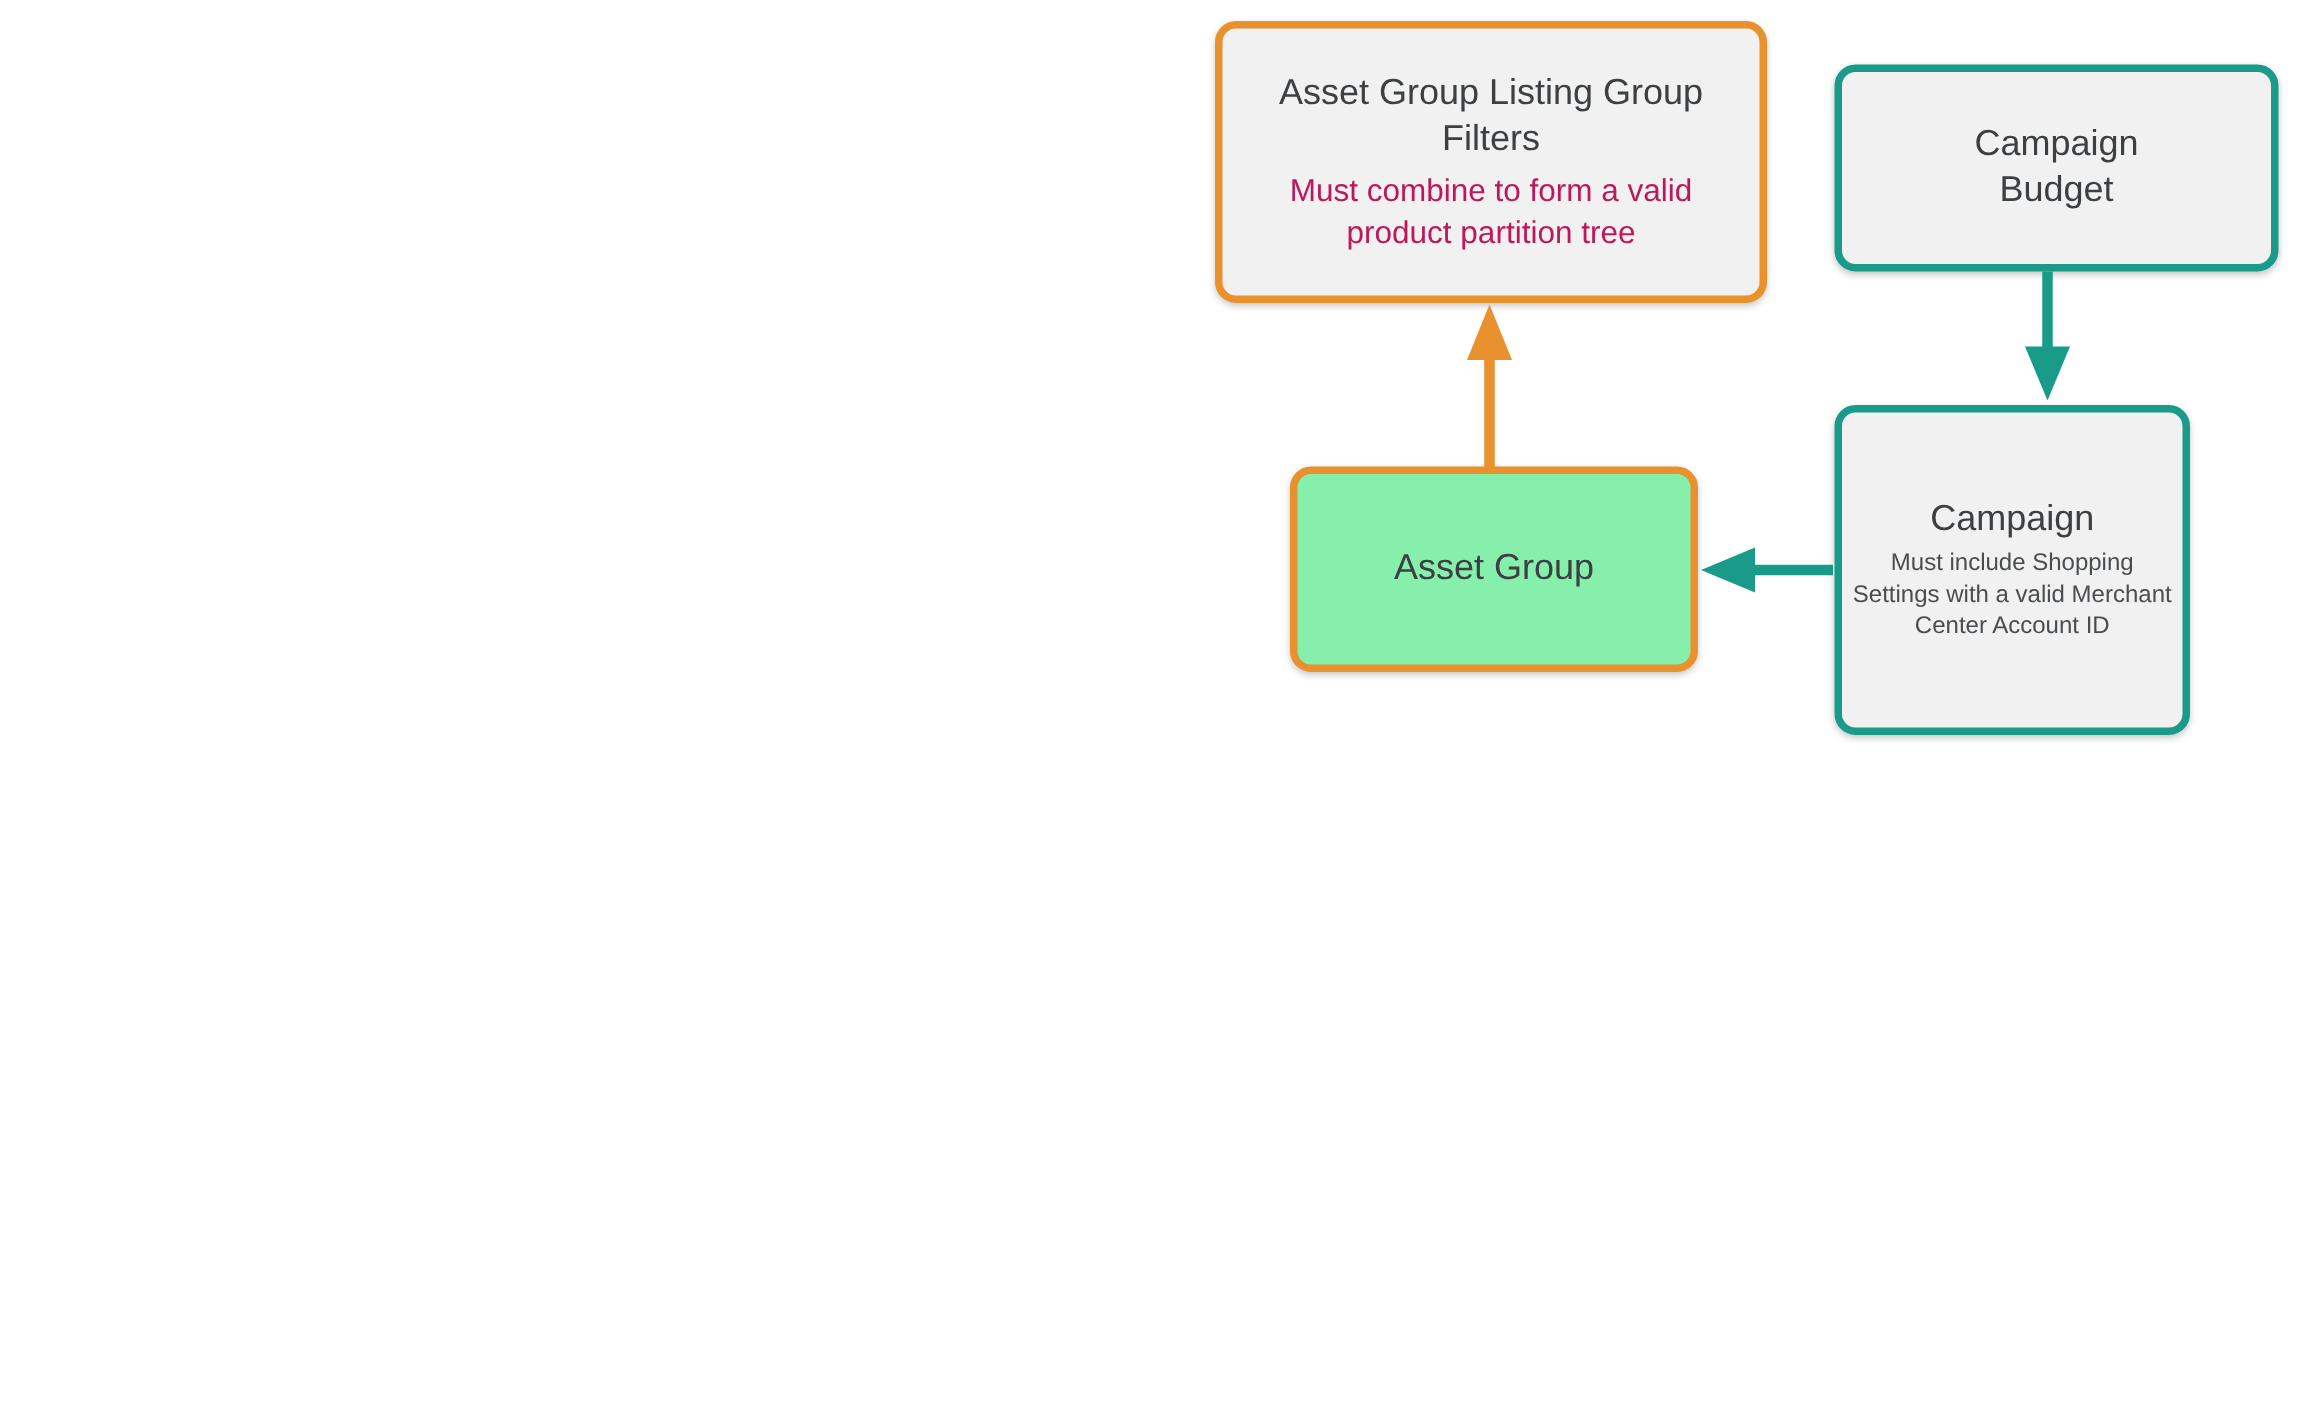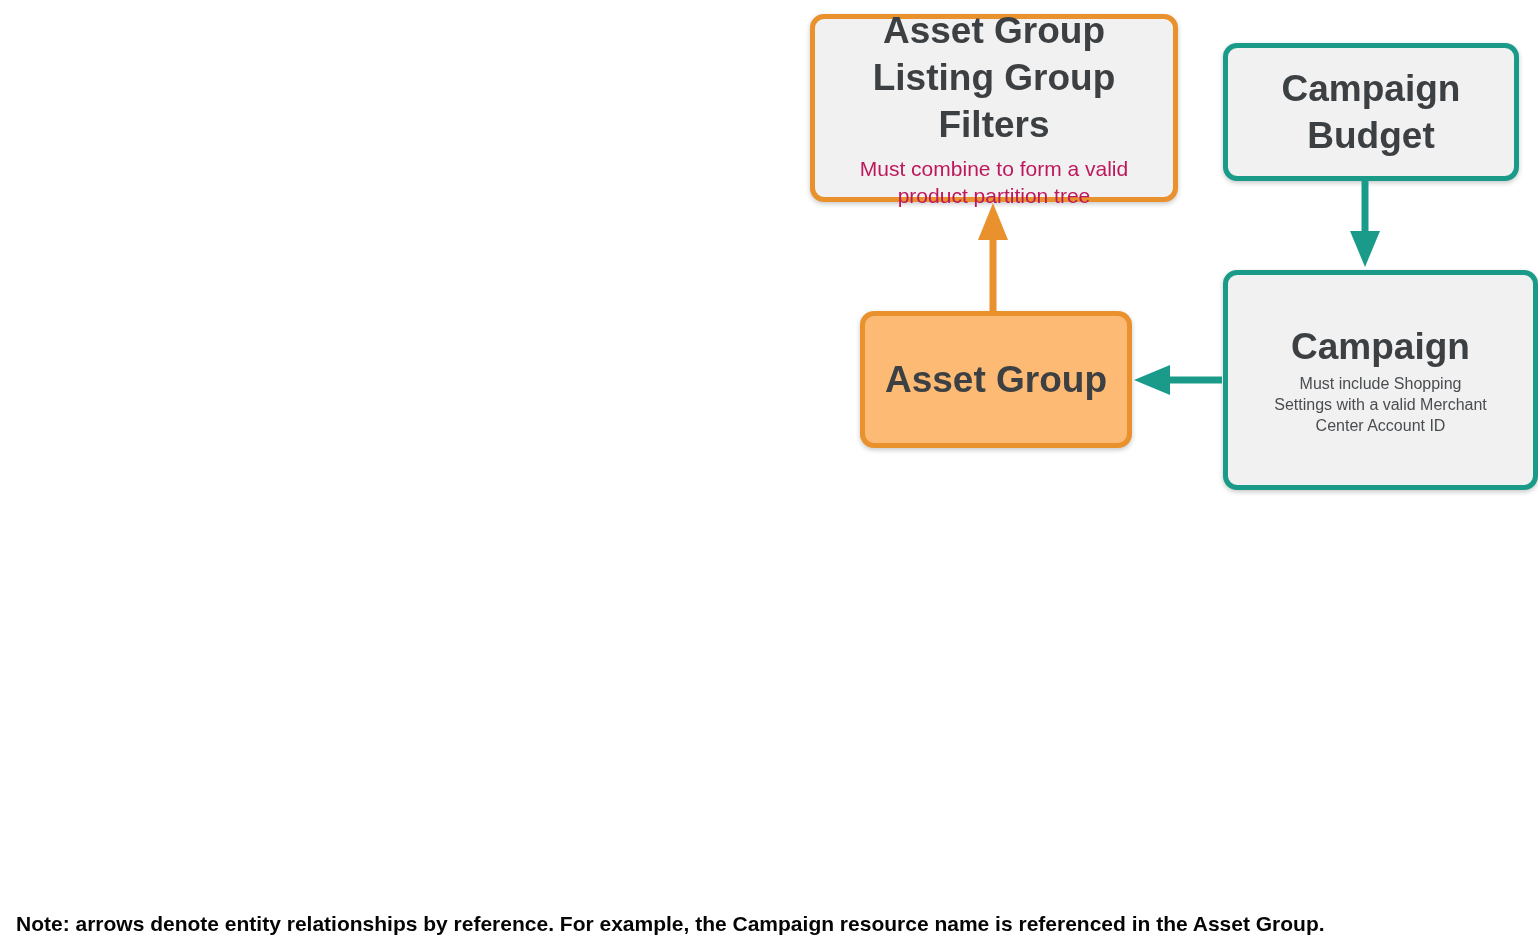--- a/index.html
+++ b/index.html
@@ -22,42 +22,42 @@
     border-radius: 14px;
     background: #f1f1f1;
     display: flex;
     flex-direction: column;
     align-items: center;
     justify-content: center;
     text-align: center;
     box-shadow: 0 2px 5px rgba(0,0,0,0.22);
   }
   .node-title {
-    font-size: 37px;
-    font-weight: bold;
+    font-size: 24px;
+    font-weight: normal;
     color: #3c4043;
     line-height: 1.28;
   }
   .node-subtitle {
     font-size: 21px;
     font-weight: normal;
     color: #4a4d50;
     line-height: 1.3;
     margin-top: 6px;
   }
   #node-listing-filters { left: 810px; top: 14px;  width: 368px; height: 188px; }
   #node-listing-filters .node-title    { max-width: 312px; }
   #node-listing-filters .node-subtitle { max-width: 320px; }
 
   #node-campaign-budget { left: 1223px; top: 43px; width: 296px; height: 138px; }
   #node-campaign-budget .node-title { max-width: 180px; }
 
   #node-asset-group { left: 860px; top: 311px; width: 272px; height: 137px; }
 
-  #node-campaign { left: 1223px; top: 270px; width: 315px; height: 220px; }
+  #node-campaign { left: 1223px; top: 270px; width: 237px; height: 220px; }
   #node-campaign .node-subtitle { max-width: 216px; font-size: 16px; margin-top: 4px; }
 
   #arrow-layer {
     position: absolute;
     left: 0; top: 0;
     width: 1538px;
     height: 948px;
     pointer-events: none;
   }
   .note {
@@ -77,21 +77,21 @@
 
   <div class="node" id="node-listing-filters" style="border-color: rgb(232, 145, 45); background: rgb(241, 241, 241);">
     <div class="node-title" style="color: rgb(60, 64, 67);">Asset Group Listing Group Filters</div>
     <div class="node-subtitle" style="color: #be185d;">Must combine to form a valid product partition tree</div>
   </div>
 
   <div class="node" id="node-campaign-budget" style="border-color: rgb(26, 155, 138); background: rgb(241, 241, 241);">
     <div class="node-title" style="color: rgb(60, 64, 67);">Campaign Budget</div>
   </div>
 
-  <div class="node" id="node-asset-group" style="border-color: rgb(232, 145, 45); background: #fdba74;">
+  <div class="node" id="node-asset-group" style="border-color: rgb(232, 145, 45); background: #86efac;">
     <div class="node-title" style="color: rgb(60, 64, 67);">Asset Group</div>
   </div>
 
   <div class="node" id="node-campaign" style="border-color: rgb(26, 155, 138); background: rgb(241, 241, 241);">
     <div class="node-title" style="color: rgb(60, 64, 67);">Campaign</div>
     <div class="node-subtitle" style="color: rgb(74, 77, 80);">Must include Shopping Settings with a valid Merchant Center Account ID</div>
   </div>
 
   <svg id="arrow-layer" viewBox="0 0 1538 948" xmlns="http://www.w3.org/2000/svg">
 
@@ -104,15 +104,14 @@
       <line x1="1365" y1="181" x2="1365" y2="235" stroke-width="7" stroke="#1a9b8a"></line>
       <polygon points="1365,267 1350,231 1380,231" fill="#1a9b8a"></polygon>
     </g>
 
     <g>
       <line x1="1222" y1="380" x2="1167" y2="380" stroke-width="7" stroke="#1a9b8a"></line>
       <polygon points="1134,380 1170,365 1170,395" fill="#1a9b8a"></polygon>
     </g>
   </svg>
 
-  <div class="note" style="color: rgb(5, 5, 5);">Note: arrows denote entity relationships by reference. For example, the Campaign resource name is referenced in the Asset Group.</div>
 
 </div>
 
 </body></html>

